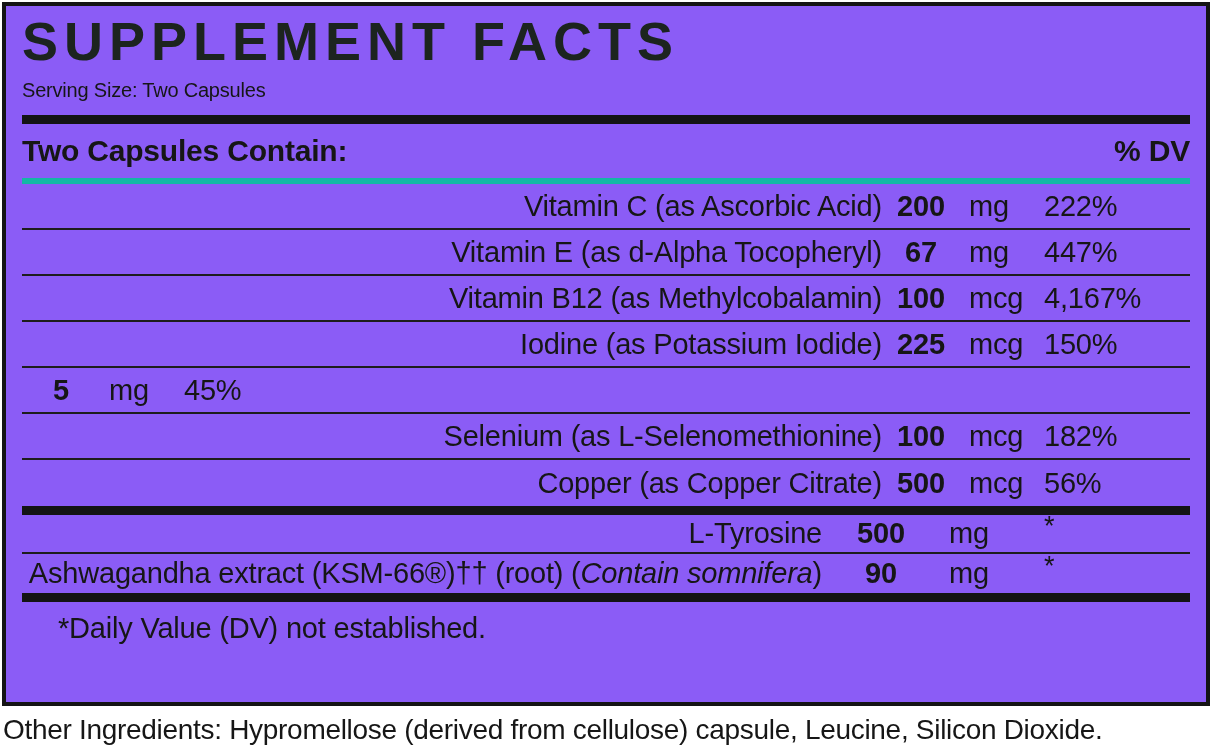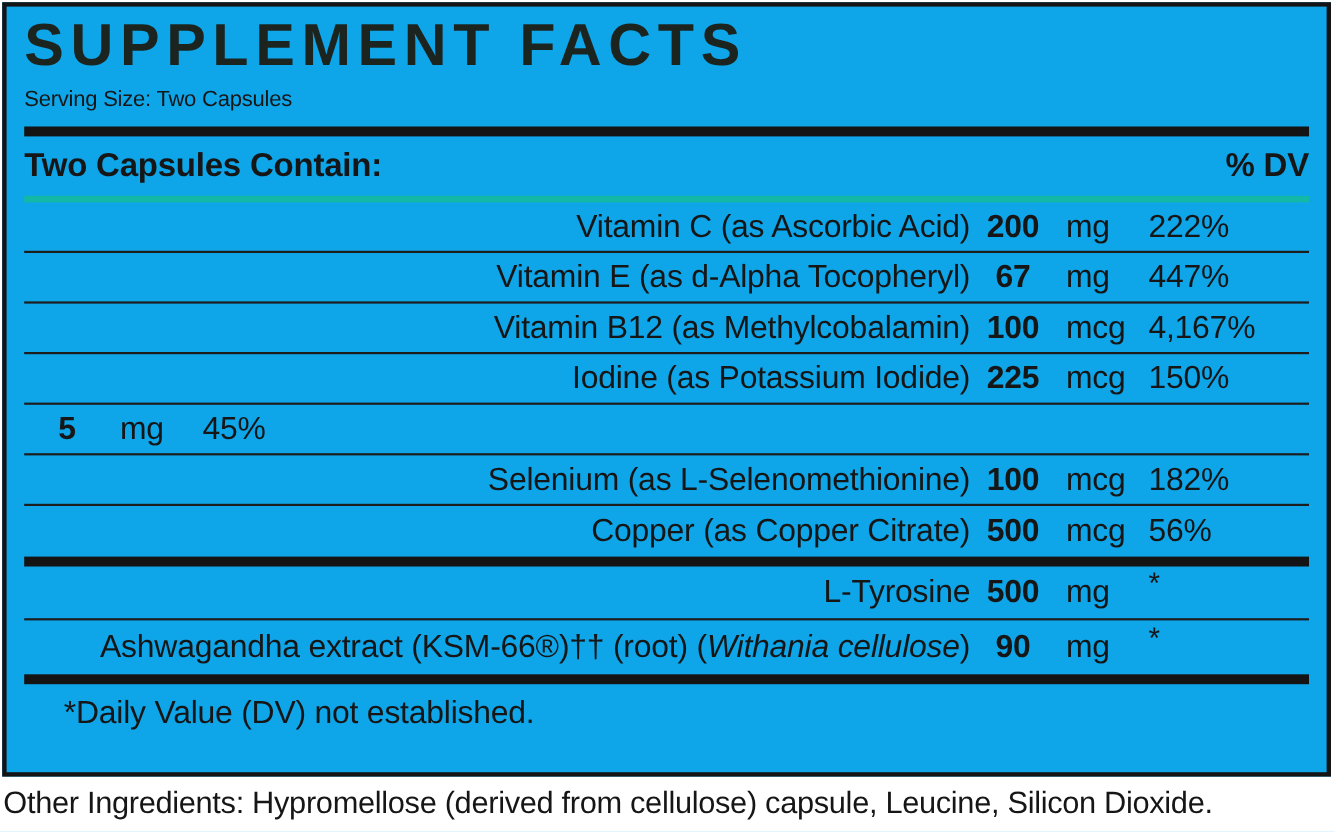--- a/index.html
+++ b/index.html
@@ -9,21 +9,21 @@
     font-family: "Liberation Sans", sans-serif;
     color: #161616;
     -webkit-font-smoothing: antialiased;
   }
   .page { position: relative; width: 1214px; height: 756px; background: #fff; overflow: hidden; }
 
   .panel {
     position: absolute; left: 2px; top: 2px;
     width: 1208px; height: 704px;
     border: 4px solid #141414;
-    background: #0ea5e9;
+    background: #8b5cf6;
     padding: 0 16px;
   }
 
   .title {
     font-size: 54px; font-weight: bold; color: #1c241f;
     letter-spacing: 6px; line-height: 60px; margin-top: 5px;
     white-space: nowrap;
   }
   .serving-line { font-size: 20px; line-height: 38px; letter-spacing: -0.2px; }
 
@@ -35,21 +35,21 @@
     height: 60px; border-bottom: 6px solid #14b8a6;
     font-size: 30px; font-weight: bold; letter-spacing: -0.2px;
   }
 
   .row {
     display: flex; align-items: center;
     height: 46px; border-bottom: 2px solid #1d1d1d;
     font-size: 29px; letter-spacing: -0.2px;
   }
   .row.no-line { border-bottom: none; }
-  .row.tall { height: 49px; }
+  .row.tall { height: 39px; gap: 20px; }
 
   .name { flex: 1; white-space: nowrap; text-align: right; }
   .amt-num { width: 78px; text-align: center; white-space: nowrap; font-weight: bold; }
   .amt-unit { width: 84px; padding-left: 9px; text-align: left; white-space: nowrap; }
   .dv { width: 146px; padding-right: 8px; text-align: left; white-space: nowrap; }
   .dv .star { display: inline-block; font-size: 27px; position: relative; top: -8px; }
   .italic { font-style: italic; }
 
   .footnote-row {
     display: flex; align-items: center;
@@ -129,21 +129,21 @@
     <div class="bar mid"></div>
 
     <div class="row tall">
       <span class="name"><span>L-Tyrosine</span><span class="italic"></span><span></span></span>
       <span class="amt-num">500</span>
       <span class="amt-unit">mg</span>
       <span class="dv"><span class="star">*</span></span>
     </div>
 
     <div class="row tall no-line">
-      <span class="name"><span>Ashwagandha extract (KSM-66®)†† (root) (</span><span class="italic">Withania cellulose</span><span>)</span></span>
+      <span class="name"><span>Ashwagandha extract (KSM-66®)†† (root) (</span><span class="italic">Contain somnifera</span><span>)</span></span>
       <span class="amt-num">90</span>
       <span class="amt-unit">mg</span>
       <span class="dv"><span class="star">*</span></span>
     </div>
 
     <div class="bar mid"></div>
 
     <div class="footnote-row">
       <span>*Daily Value (DV) not established.</span>
     </div>

